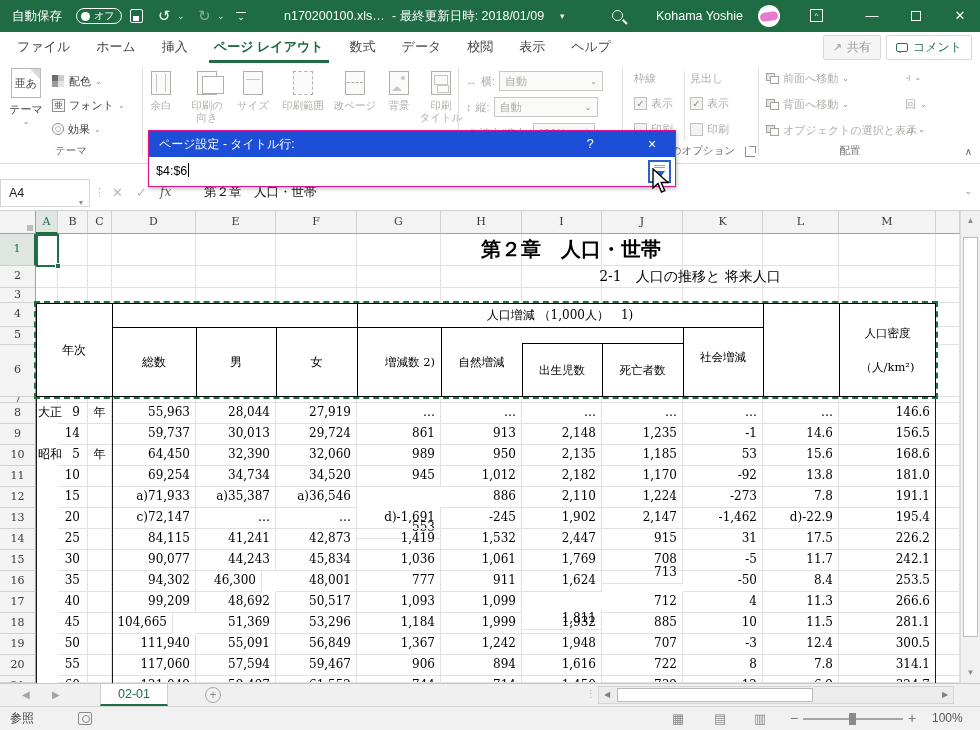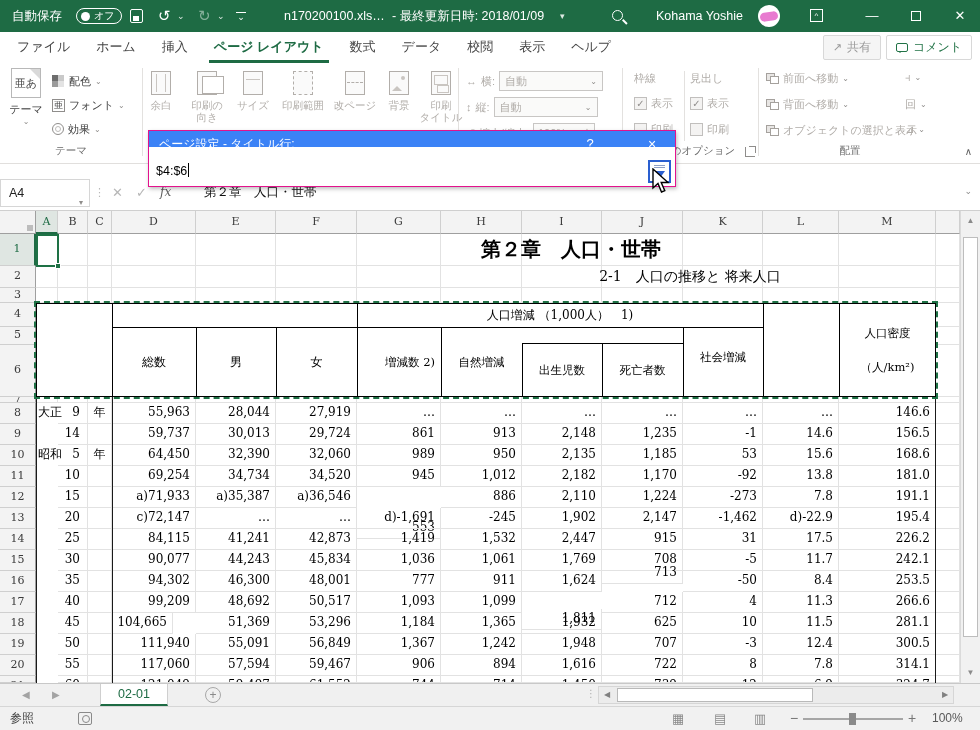--- a/index.html
+++ b/index.html
@@ -140,21 +140,21 @@
 .acc-ico{top:5px;width:14px;height:13px;border:1.2px solid #8a8a8a;border-radius:2px}
 .acc-ico:after{content:"";position:absolute;left:3px;top:2px;width:6px;height:6px;border:1.2px solid #8a8a8a;border-radius:50%}
 .view-ico{font-size:13px;color:#8a8a8a}
 .zoom-track{top:11px;width:100px;height:2px;background:#a6a6a6}
 .zoom-handle{top:6px;width:7px;height:12px;background:#8a8a8a}
 .zoom-sign{color:#767676;font-size:14px}
 .zoom-pct{color:#595959}
 
 
 .dlg{position:absolute;left:148px;top:130px;width:528px;height:57px;z-index:50;border:1px solid #e3128d;background:#fff;box-shadow:1px 2px 4px rgba(0,0,0,.25)}
-.dlg-title{position:absolute;left:0;top:0;right:0;height:16px;background:#3b82f6;color:#fff;font-size:12px;line-height:26px;padding-left:10px}
+.dlg-title{position:absolute;left:0;top:0;right:0;height:26px;background:#1d4ed8;color:#fff;font-size:12px;line-height:26px;padding-left:10px}
 .dlg-help{position:absolute;right:72px;top:0;width:26px;text-align:center;font-size:13px}
 .dlg-close{position:absolute;right:10px;top:0;width:26px;text-align:center;font-size:14px}
 .dlg-body{position:absolute;left:0;top:26px;right:0;bottom:0;background:#fff}
 .dlg-val{position:absolute;left:7px;top:6px;font-size:12.5px;color:#000}
 .caret{display:inline-block;width:1px;height:14px;background:#000;vertical-align:-2px;margin-left:1px}
 .collapse-btn{position:absolute;right:4px;top:3px;width:23px;height:23px;border:2px solid #2a5fd0;background:#fff}
 .cb-grid{position:absolute;left:4px;top:3px;width:11px;height:5px;background:repeating-linear-gradient(#8fa0c8 0 1px,transparent 1px 2.5px)}
 .cb-arrow{position:absolute;left:5px;top:9px;width:0;height:0;border:5px solid transparent;border-top:7px solid #2a5fd0}
 .cursor-svg{position:absolute;left:650px;top:168px;z-index:60}
 </style>
@@ -616,21 +616,21 @@
     <div class="cell num gfont" style="left: 602px; top: 339px; width: 81px; height: 21px; overflow: hidden;">708</div>
     <div class="cell num gfont" style="left: 683px; top: 339px; width: 80px; height: 21px; overflow: hidden;">-5</div>
     <div class="cell num gfont" style="left: 763px; top: 339px; width: 76px; height: 21px; overflow: hidden;">11.7</div>
     <div class="cell num gfont" style="left: 839px; top: 339px; width: 97px; height: 21px; overflow: hidden;">242.1</div>
     <div class="cell" style="left: 936px; top: 339px; width: 24px; height: 21px;"></div>
     <div class="rowh" style="left: 0px; top: 360px; width: 36px; height: 21px; line-height: 19px; overflow: hidden;">16</div>
     <div class="cell era gfont" style="left: 36px; top: 360px; width: 22px; height: 21px; overflow: visible;"></div>
     <div class="cell yr gfont" style="left: 58px; top: 360px; width: 30px; height: 21px; overflow: hidden;">35</div>
     <div class="cell un gfont" style="left: 88px; top: 360px; width: 24px; height: 21px; overflow: hidden;"></div>
     <div class="cell num gfont" style="left: 112px; top: 360px; width: 84px; height: 21px; overflow: hidden;">94,302</div>
-    <div class="cell num gfont" style="left: 196px; top: 360px; width: 80px; height: 21px; overflow: hidden;">46,300</div>
+    <div class="cell num gfont" style="left: 182px; top: 360px; width: 80px; height: 21px; overflow: hidden;">46,300</div>
     <div class="cell num gfont" style="left: 276px; top: 360px; width: 81px; height: 21px; overflow: hidden;">48,001</div>
     <div class="cell num gfont" style="left: 357px; top: 360px; width: 84px; height: 21px; overflow: hidden;">777</div>
     <div class="cell num gfont" style="left: 441px; top: 360px; width: 81px; height: 21px; overflow: hidden;">911</div>
     <div class="cell num gfont" style="left: 522px; top: 360px; width: 80px; height: 21px; overflow: hidden;">1,624</div>
     <div class="cell num gfont" style="left: 602px; top: 352px; width: 81px; height: 21px; overflow: hidden;">713</div>
     <div class="cell num gfont" style="left: 683px; top: 360px; width: 80px; height: 21px; overflow: hidden;">-50</div>
     <div class="cell num gfont" style="left: 763px; top: 360px; width: 76px; height: 21px; overflow: hidden;">8.4</div>
     <div class="cell num gfont" style="left: 839px; top: 360px; width: 97px; height: 21px; overflow: hidden;">253.5</div>
     <div class="cell" style="left: 936px; top: 360px; width: 24px; height: 21px;"></div>
     <div class="rowh" style="left: 0px; top: 381px; width: 36px; height: 21px; line-height: 19px; overflow: hidden;">17</div>
@@ -649,23 +649,23 @@
     <div class="cell num gfont" style="left: 839px; top: 381px; width: 97px; height: 21px; overflow: hidden;">266.6</div>
     <div class="cell" style="left: 936px; top: 381px; width: 24px; height: 21px;"></div>
     <div class="rowh" style="left: 0px; top: 402px; width: 36px; height: 21px; line-height: 19px; overflow: hidden;">18</div>
     <div class="cell era gfont" style="left: 36px; top: 402px; width: 22px; height: 21px; overflow: visible;"></div>
     <div class="cell yr gfont" style="left: 58px; top: 402px; width: 30px; height: 21px; overflow: hidden;">45</div>
     <div class="cell un gfont" style="left: 88px; top: 402px; width: 24px; height: 21px; overflow: hidden;"></div>
     <div class="cell num gfont" style="left: 112px; top: 402px; width: 61px; height: 21px; overflow: hidden;">104,665</div>
     <div class="cell num gfont" style="left: 196px; top: 402px; width: 80px; height: 21px; overflow: hidden;">51,369</div>
     <div class="cell num gfont" style="left: 276px; top: 402px; width: 81px; height: 21px; overflow: hidden;">53,296</div>
     <div class="cell num gfont" style="left: 357px; top: 402px; width: 84px; height: 21px; overflow: hidden;">1,184</div>
-    <div class="cell num gfont" style="left: 441px; top: 402px; width: 81px; height: 21px; overflow: hidden;">1,365</div>
+    <div class="cell num gfont" style="left: 441px; top: 402px; width: 81px; height: 21px; overflow: hidden;">1,999</div>
     <div class="cell num gfont" style="left: 522px; top: 402px; width: 80px; height: 21px; overflow: hidden;">1,932</div>
-    <div class="cell num gfont" style="left: 602px; top: 402px; width: 81px; height: 21px; overflow: hidden;">625</div>
+    <div class="cell num gfont" style="left: 602px; top: 402px; width: 81px; height: 21px; overflow: hidden;">885</div>
     <div class="cell num gfont" style="left: 683px; top: 402px; width: 80px; height: 21px; overflow: hidden;">10</div>
     <div class="cell num gfont" style="left: 763px; top: 402px; width: 76px; height: 21px; overflow: hidden;">11.5</div>
     <div class="cell num gfont" style="left: 839px; top: 402px; width: 97px; height: 21px; overflow: hidden;">281.1</div>
     <div class="cell" style="left: 936px; top: 402px; width: 24px; height: 21px;"></div>
     <div class="rowh" style="left: 0px; top: 423px; width: 36px; height: 21px; line-height: 19px; overflow: hidden;">19</div>
     <div class="cell era gfont" style="left: 36px; top: 423px; width: 22px; height: 21px; overflow: visible;"></div>
     <div class="cell yr gfont" style="left: 58px; top: 423px; width: 30px; height: 21px; overflow: hidden;">50</div>
     <div class="cell un gfont" style="left: 88px; top: 423px; width: 24px; height: 21px; overflow: hidden;"></div>
     <div class="cell num gfont" style="left: 112px; top: 423px; width: 84px; height: 21px; overflow: hidden;">111,940</div>
     <div class="cell num gfont" style="left: 196px; top: 423px; width: 80px; height: 21px; overflow: hidden;">55,091</div>
@@ -702,20 +702,21 @@
     <div class="cell num gfont" style="left: 276px; top: 465px; width: 81px; height: 7px; overflow: hidden;">61,552</div>
     <div class="cell num gfont" style="left: 357px; top: 465px; width: 84px; height: 7px; overflow: hidden;">744</div>
     <div class="cell num gfont" style="left: 441px; top: 465px; width: 81px; height: 7px; overflow: hidden;">714</div>
     <div class="cell num gfont" style="left: 522px; top: 465px; width: 80px; height: 7px; overflow: hidden;">1,450</div>
     <div class="cell num gfont" style="left: 602px; top: 465px; width: 81px; height: 7px; overflow: hidden;">739</div>
     <div class="cell num gfont" style="left: 683px; top: 465px; width: 80px; height: 7px; overflow: hidden;">12</div>
     <div class="cell num gfont" style="left: 763px; top: 465px; width: 76px; height: 7px; overflow: hidden;">6.9</div>
     <div class="cell num gfont" style="left: 839px; top: 465px; width: 97px; height: 7px; overflow: hidden;">324.7</div>
     <div class="cell" style="left: 936px; top: 465px; width: 24px; height: 7px;"></div>
     <div class="thead-ov" style="left: 36px; top: 92px; width: 900px; height: 94px;">
+      <div class="hcell gfont" style="left: 0px; top: 0px; width: 76px; height: 94px; font-size: 12px;">年次</div>
       <div class="hcell gfont" style="left: 76px; top: 24px; width: 84px; height: 70px; font-size: 12px;">総数</div>
       <div class="hcell gfont" style="left: 160px; top: 24px; width: 80px; height: 70px; font-size: 12px;">男</div>
       <div class="hcell gfont" style="left: 240px; top: 24px; width: 81px; height: 70px; font-size: 12px;">女</div>
       <div class="hcell gfont" style="left: 321px; top: 0px; width: 406px; height: 24px; font-size: 12px;">人口増減 （1,000人）　1)</div>
       <div class="hcell gfont" style="left: 332px; top: 24px; width: 84px; height: 70px; font-size: 11.5px;">増減数 2)</div>
       <div class="hcell gfont" style="left: 486px; top: 40px; width: 80px; height: 54px; font-size: 11.5px;">出生児数</div>
       <div class="hcell gfont" style="left: 405px; top: 24px; width: 81px; height: 70px; font-size: 11.5px;">自然増減</div>
       <div class="hcell gfont" style="left: 566px; top: 40px; width: 81px; height: 54px; font-size: 11.5px;">死亡者数</div>
       <div class="hcell gfont" style="left: 647px; top: 24px; width: 80px; height: 60px; font-size: 11.5px;">社会増減</div>
       <div class="hcell gfont pre2" style="left: 803px; top: 0px; width: 97px; height: 94px; font-size: 11.5px;">人口密度

